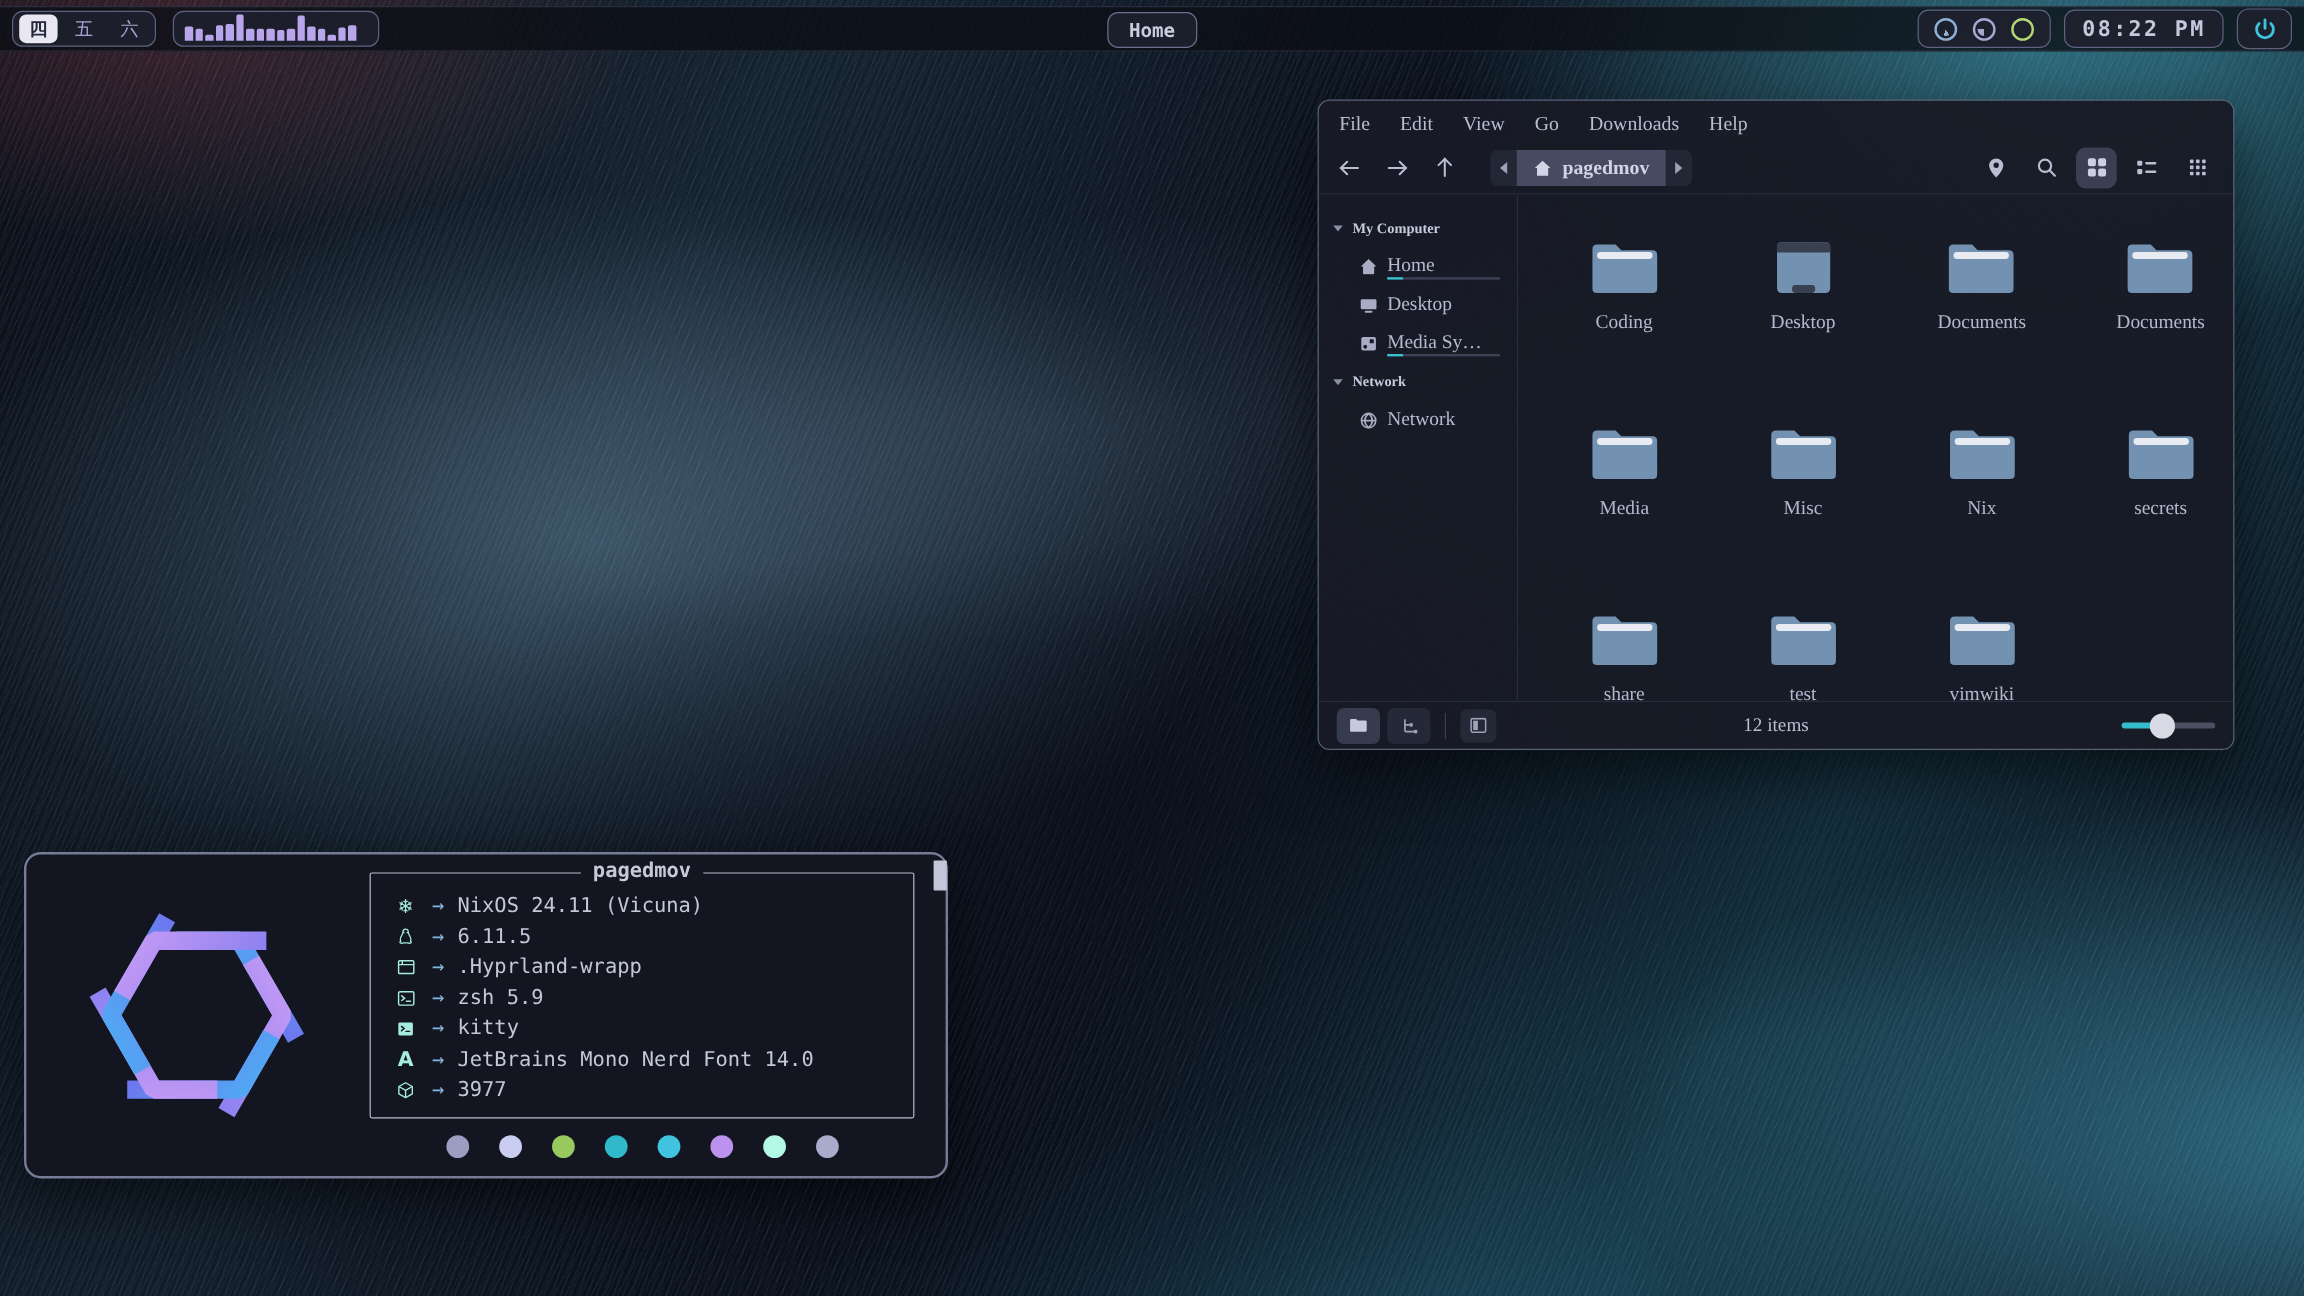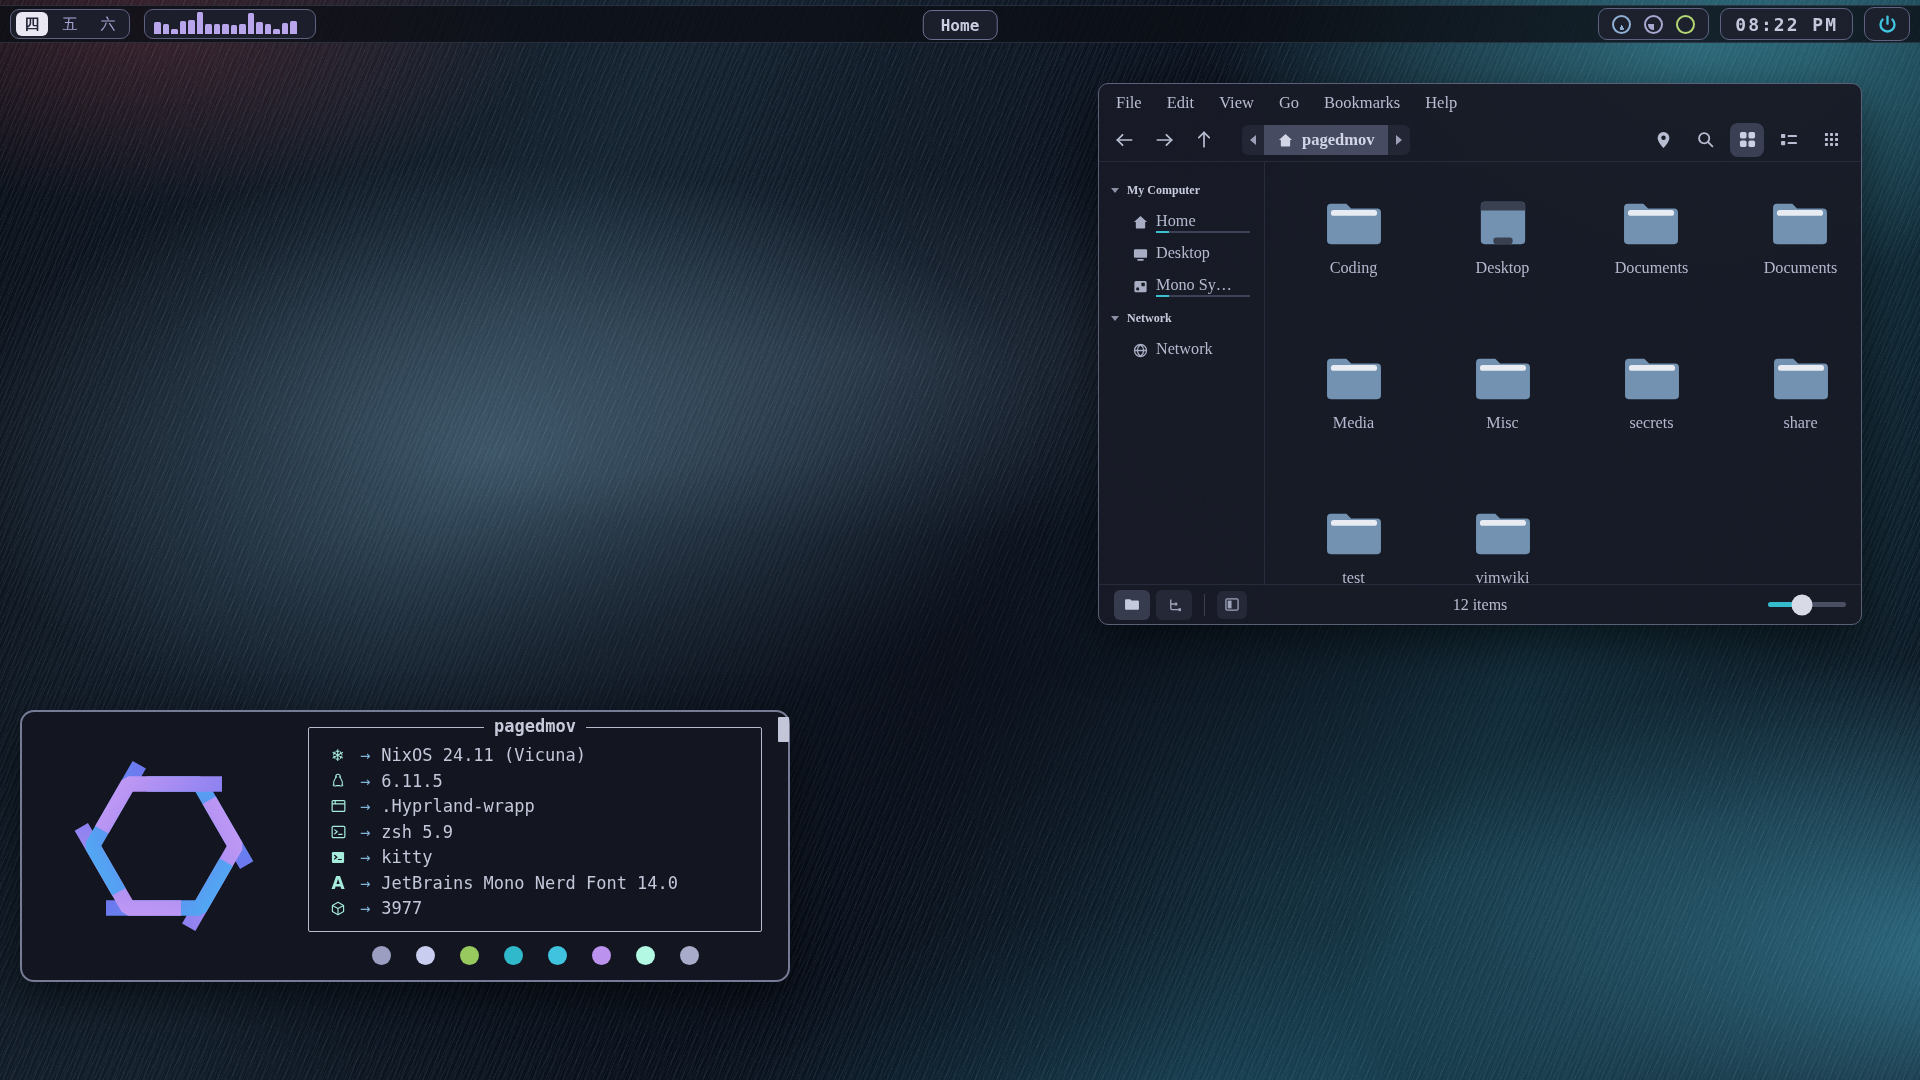--- a/index.html
+++ b/index.html
@@ -180,21 +180,21 @@
     </div>
   </div>
 </div>
 
 <div id="fm">
   <div id="fm-menubar">
     <span class="menu-item">File</span>
     <span class="menu-item">Edit</span>
     <span class="menu-item">View</span>
     <span class="menu-item">Go</span>
-    <span class="menu-item">Bookmarks</span>
+    <span class="menu-item">Downloads</span>
     <span class="menu-item">Help</span>
   </div>
 
   <div id="fm-toolbar">
     <div class="nav-btn">
       <svg width="19" height="16" viewBox="0 0 20 16" fill="none" stroke="#b9bdd2" stroke-width="1.8" stroke-linecap="round">
         <path d="M8 2.5 2.5 8 8 13.5"></path>
           <path d="M2.5 8h15"></path>
       </svg>
     </div>
@@ -294,21 +294,21 @@
         <span class="side-label">Desktop</span>
       </div>
       <div class="side-item">
         <span class="icn">
           <svg width="15" height="15" viewBox="0 0 16 16">
               <rect x="1.5" y="2" width="13" height="12" rx="1.6" fill="#a8adc4"></rect>
               <circle cx="5" cy="10.6" r="1.7" fill="#181b26"></circle>
               <rect x="9" y="4" width="3.6" height="3.6" rx="0.6" fill="#181b26"></rect>
             </svg>
         </span>
-        <span class="side-label underlined">Mono Sy…</span>
+        <span class="side-label underlined">Media Sy…</span>
       </div>
       <div class="side-section">
         <span class="tri-down"></span>
         <span>Network</span>
       </div>
       <div class="side-item">
         <span class="icn">
           <svg width="15" height="15" viewBox="0 0 16 16" fill="none" stroke="#a8adc4" stroke-width="1.4">
             <circle cx="8" cy="8" r="6.4"></circle>
               <path d="M1.6 8h12.8M8 1.6c-4.5 4-4.5 8.8 0 12.8M8 1.6c4.5 4 4.5 8.8 0 12.8"></path>
@@ -354,20 +354,27 @@
   <rect x="8" y="12.5" width="48" height="6" rx="3" fill="#e8ebf2"></rect>
 </svg>
           <div class="cell-label">Media</div>
         </div>
         <div class="cell">
           <svg width="62" height="52" viewBox="0 0 64 54">
   <path d="M4 10q0-4 4-4h16l5 5h27q4 0 4 4v29q0 4-4 4H8q-4 0-4-4Z" fill="#7392b2"></path>
   <rect x="8" y="12.5" width="48" height="6" rx="3" fill="#e8ebf2"></rect>
 </svg>
           <div class="cell-label">Misc</div>
+        </div>
+        <div class="cell">
+          <svg width="62" height="52" viewBox="0 0 64 54">
+  <path d="M4 10q0-4 4-4h16l5 5h27q4 0 4 4v29q0 4-4 4H8q-4 0-4-4Z" fill="#7392b2"></path>
+  <rect x="8" y="12.5" width="48" height="6" rx="3" fill="#e8ebf2"></rect>
+</svg>
+          <div class="cell-label">Nix</div>
         </div>
         <div class="cell">
           <svg width="62" height="52" viewBox="0 0 64 54">
   <path d="M4 10q0-4 4-4h16l5 5h27q4 0 4 4v29q0 4-4 4H8q-4 0-4-4Z" fill="#7392b2"></path>
   <rect x="8" y="12.5" width="48" height="6" rx="3" fill="#e8ebf2"></rect>
 </svg>
           <div class="cell-label">secrets</div>
         </div>
         <div class="cell">
           <svg width="62" height="52" viewBox="0 0 64 54">

